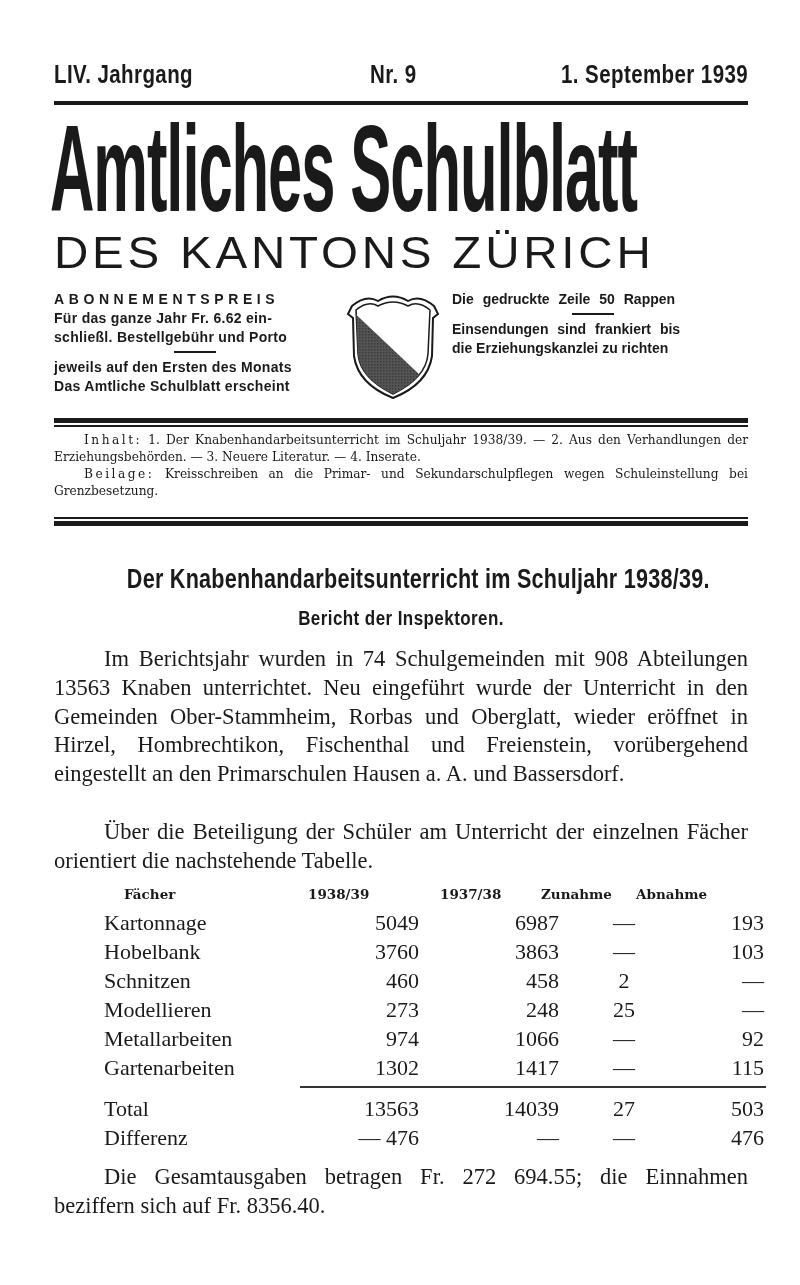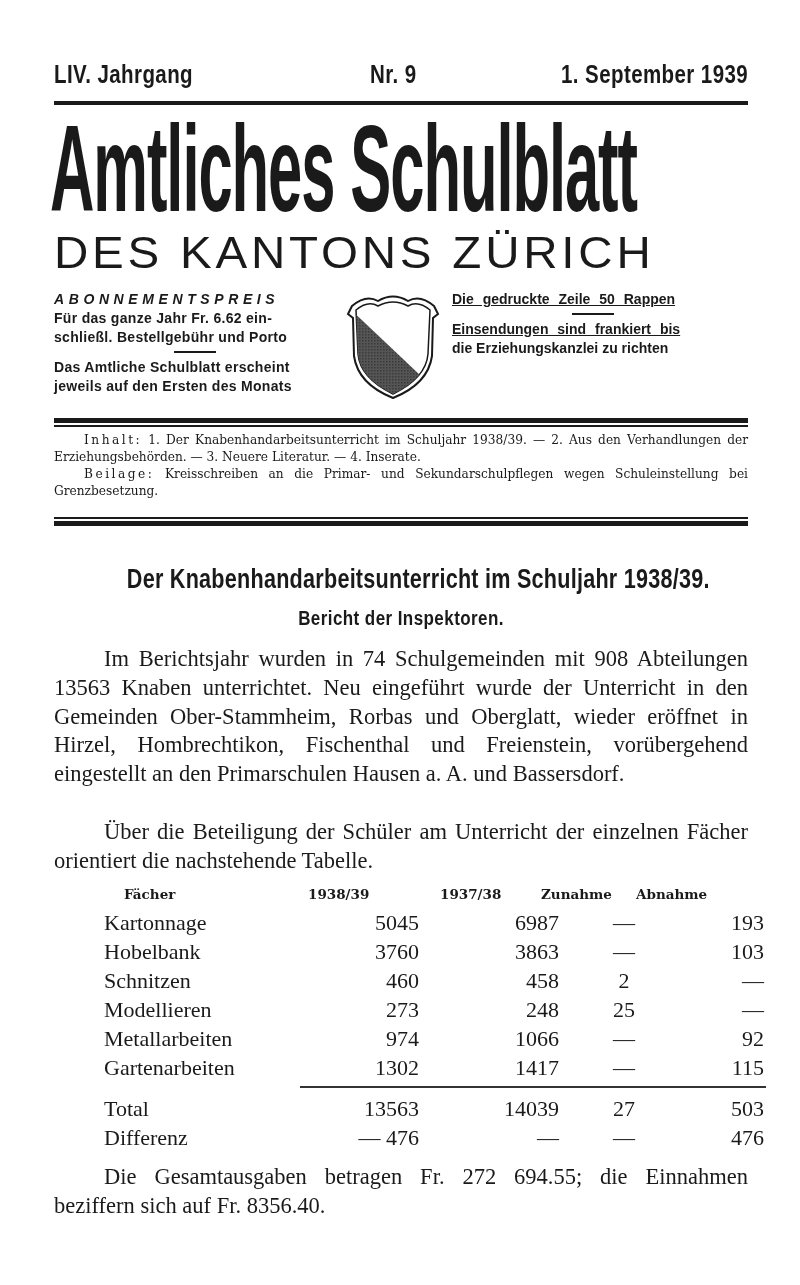--- a/index.html
+++ b/index.html
@@ -24,25 +24,25 @@
   .mast-sub { position: absolute; top: 229px; left: 0; width: 694px; height: 50px;
     font-family: "Liberation Sans", sans-serif; font-size: 44px; line-height: 48px; font-weight: normal;
     white-space: nowrap; }
   .mast-sub span { display: inline-block; transform: scaleX(1.08); transform-origin: left top; letter-spacing: 3.5px; }
 
   
   .info-left, .info-right { position: absolute; top: 290px; font-family: "Liberation Sans", sans-serif;
     font-weight: bold; font-size: 14px; line-height: 19px; }
   .info-left { left: 0; width: 290px; }
   .info-right { left: 398px; width: 296px; }
-  .info-head { letter-spacing: 4.6px; font-size: 14px; font-style: italic; }
+  .info-head { letter-spacing: 4.6px; font-size: 14px; }
   .info-right .info-head { letter-spacing: 3.2px; }
   .info-line { white-space: nowrap; }
   .info-left .info-line { letter-spacing: 0.3px; }
-  .info-right .info-line.sp { word-spacing: 5px; text-decoration: underline; }
+  .info-right .info-line.sp { word-spacing: 5px; }
   .tiny-rule { width: 42px; height: 1.5px; background: #1a1a1a; margin: 4px auto 5px auto; }
   .info-left .tiny-rule { margin-left: 120px; }
   .info-right .tiny-rule { margin-left: 120px; }
 
   .shield { position: absolute; left: 284px; top: 292px; width: 110px; height: 108px; }
 
   .rule-double { position: absolute; left: 0; width: 694px; }
   .rule-double .thick { height: 5px; background: #1a1a1a; }
   .rule-double .thin { height: 1.5px; background: #1a1a1a; margin-top: 2px; }
   .rd1 { top: 418px; }
@@ -102,22 +102,22 @@
   <div class="rule-top"></div>
 
   <div class="mast-title"><span>Amtliches Schulblatt</span></div>
   <div class="mast-sub"><span>DES KANTONS ZÜRICH</span></div>
 
   <div class="info-left">
     <div class="info-head">ABONNEMENTSPREIS</div>
     <div class="info-line">Für das ganze Jahr Fr. 6.62 ein-</div>
     <div class="info-line">schließl. Bestellgebühr und Porto</div>
     <div class="tiny-rule"></div>
+    <div class="info-line">jeweils auf den Ersten des Monats</div>
     <div class="info-line">Das Amtliche Schulblatt erscheint</div>
-    <div class="info-line">jeweils auf den Ersten des Monats</div>
   </div>
 
   <svg class="shield" viewBox="0 0 110 108">
     <defs>
       <pattern id="hatch" width="3" height="3" patternUnits="userSpaceOnUse">
         <rect width="3" height="3" fill="#555"></rect>
         <rect width="1.5" height="1.5" fill="#3a3a3a"></rect>
       </pattern>
       <clipPath id="sh">
         <path d="M18 18 Q30 8 40 14 Q55 6 70 14 Q80 8 92 18 L90 62 Q88 86 55 102 Q22 86 20 62 Z"></path>
@@ -163,21 +163,21 @@
   <div class="tbl">
     <div class="tbl-head">
       <span class="h0">Fächer</span>
       <span class="h1">1938/39</span>
       <span class="h2">1937/38</span>
       <span class="h3">Zunahme</span>
       <span class="h4">Abnahme</span>
     </div>
     <div class="tbl-row">
       <span class="c0">Kartonnage</span>
-      <span class="c1">5045</span>
+      <span class="c1">5049</span>
       <span class="c2">6987</span>
       <span class="c3">—</span>
       <span class="c4">193</span>
     </div>
     <div class="tbl-row">
       <span class="c0">Hobelbank</span>
       <span class="c1">3760</span>
       <span class="c2">3863</span>
       <span class="c3">—</span>
       <span class="c4">103</span>

